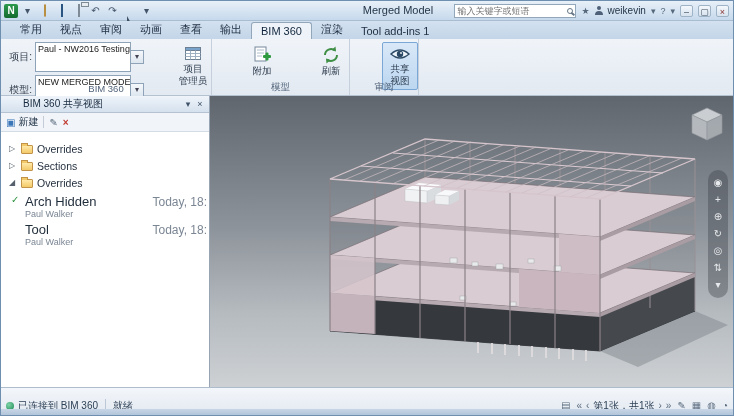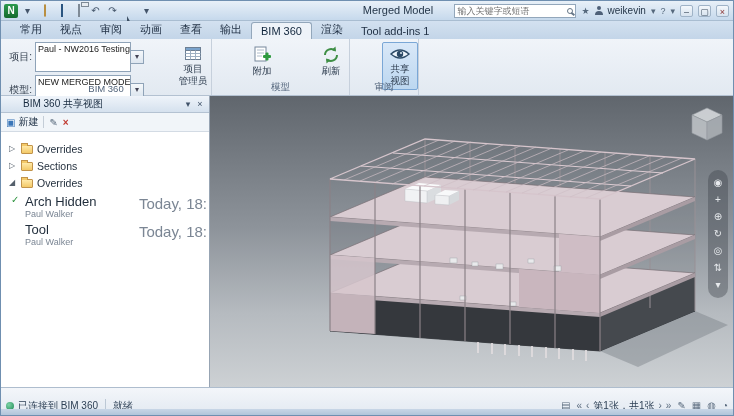--- a/index.html
+++ b/index.html
@@ -85,21 +85,21 @@
   .tree { flex:1; overflow:hidden; padding-top:8px; }
   .trow { display:flex; align-items:center; height:17px; padding-left:8px; gap:4px; font-size:10.5px; color:#1f2c3a; }
   .tarrow { font-size:8px; color:#55606c; width:8px; }
   .folder { width:12px; height:9px; background:linear-gradient(#ffe9a8,#f3c968); border:1px solid #c2944a;
     border-radius:1px; position:relative; margin-top:2px; flex:none; }
   .folder::before { content:''; position:absolute; top:-3px; left:-1px; width:5px; height:2px;
     background:#f3c968; border:1px solid #c2944a; border-bottom:none; }
   .titem { position:relative; margin:3px 0 4px 24px; height:24px; }
   .titem .vname { font-size:13px; color:#1f2c3a; }
   .titem .vauthor { font-size:9px; color:#7b8694; }
-  .titem .vtime { position:absolute; right:2px; top:1px; font-size:15px; color:#7b8694; white-space:nowrap; }
+  .titem .vtime { position:absolute; right:2px; top:1px; font-size:12px; color:#7b8694; white-space:nowrap; }
   .vcheck { position:absolute; left:-14px; top:0; color:#2f9440; font-size:10px; font-weight:bold; }
 
   
   .viewport { position:relative; flex:1; height:100%;
     background:linear-gradient(#60666d 0%,#8d939a 45%,#b6bbc0 75%,#cdd1d4 100%); overflow:hidden; }
   .viewcube { position:absolute; right:3px; top:5px; opacity:.85; }
   .navbar { position:absolute; right:5px; top:74px; width:20px; background:rgba(58,64,71,.38);
     border-radius:10px; display:flex; flex-direction:column; align-items:center; gap:5px; padding:7px 0; }
   .nav-i { color:#e7eaed; font-size:10px; line-height:12px; cursor:default; }
 

